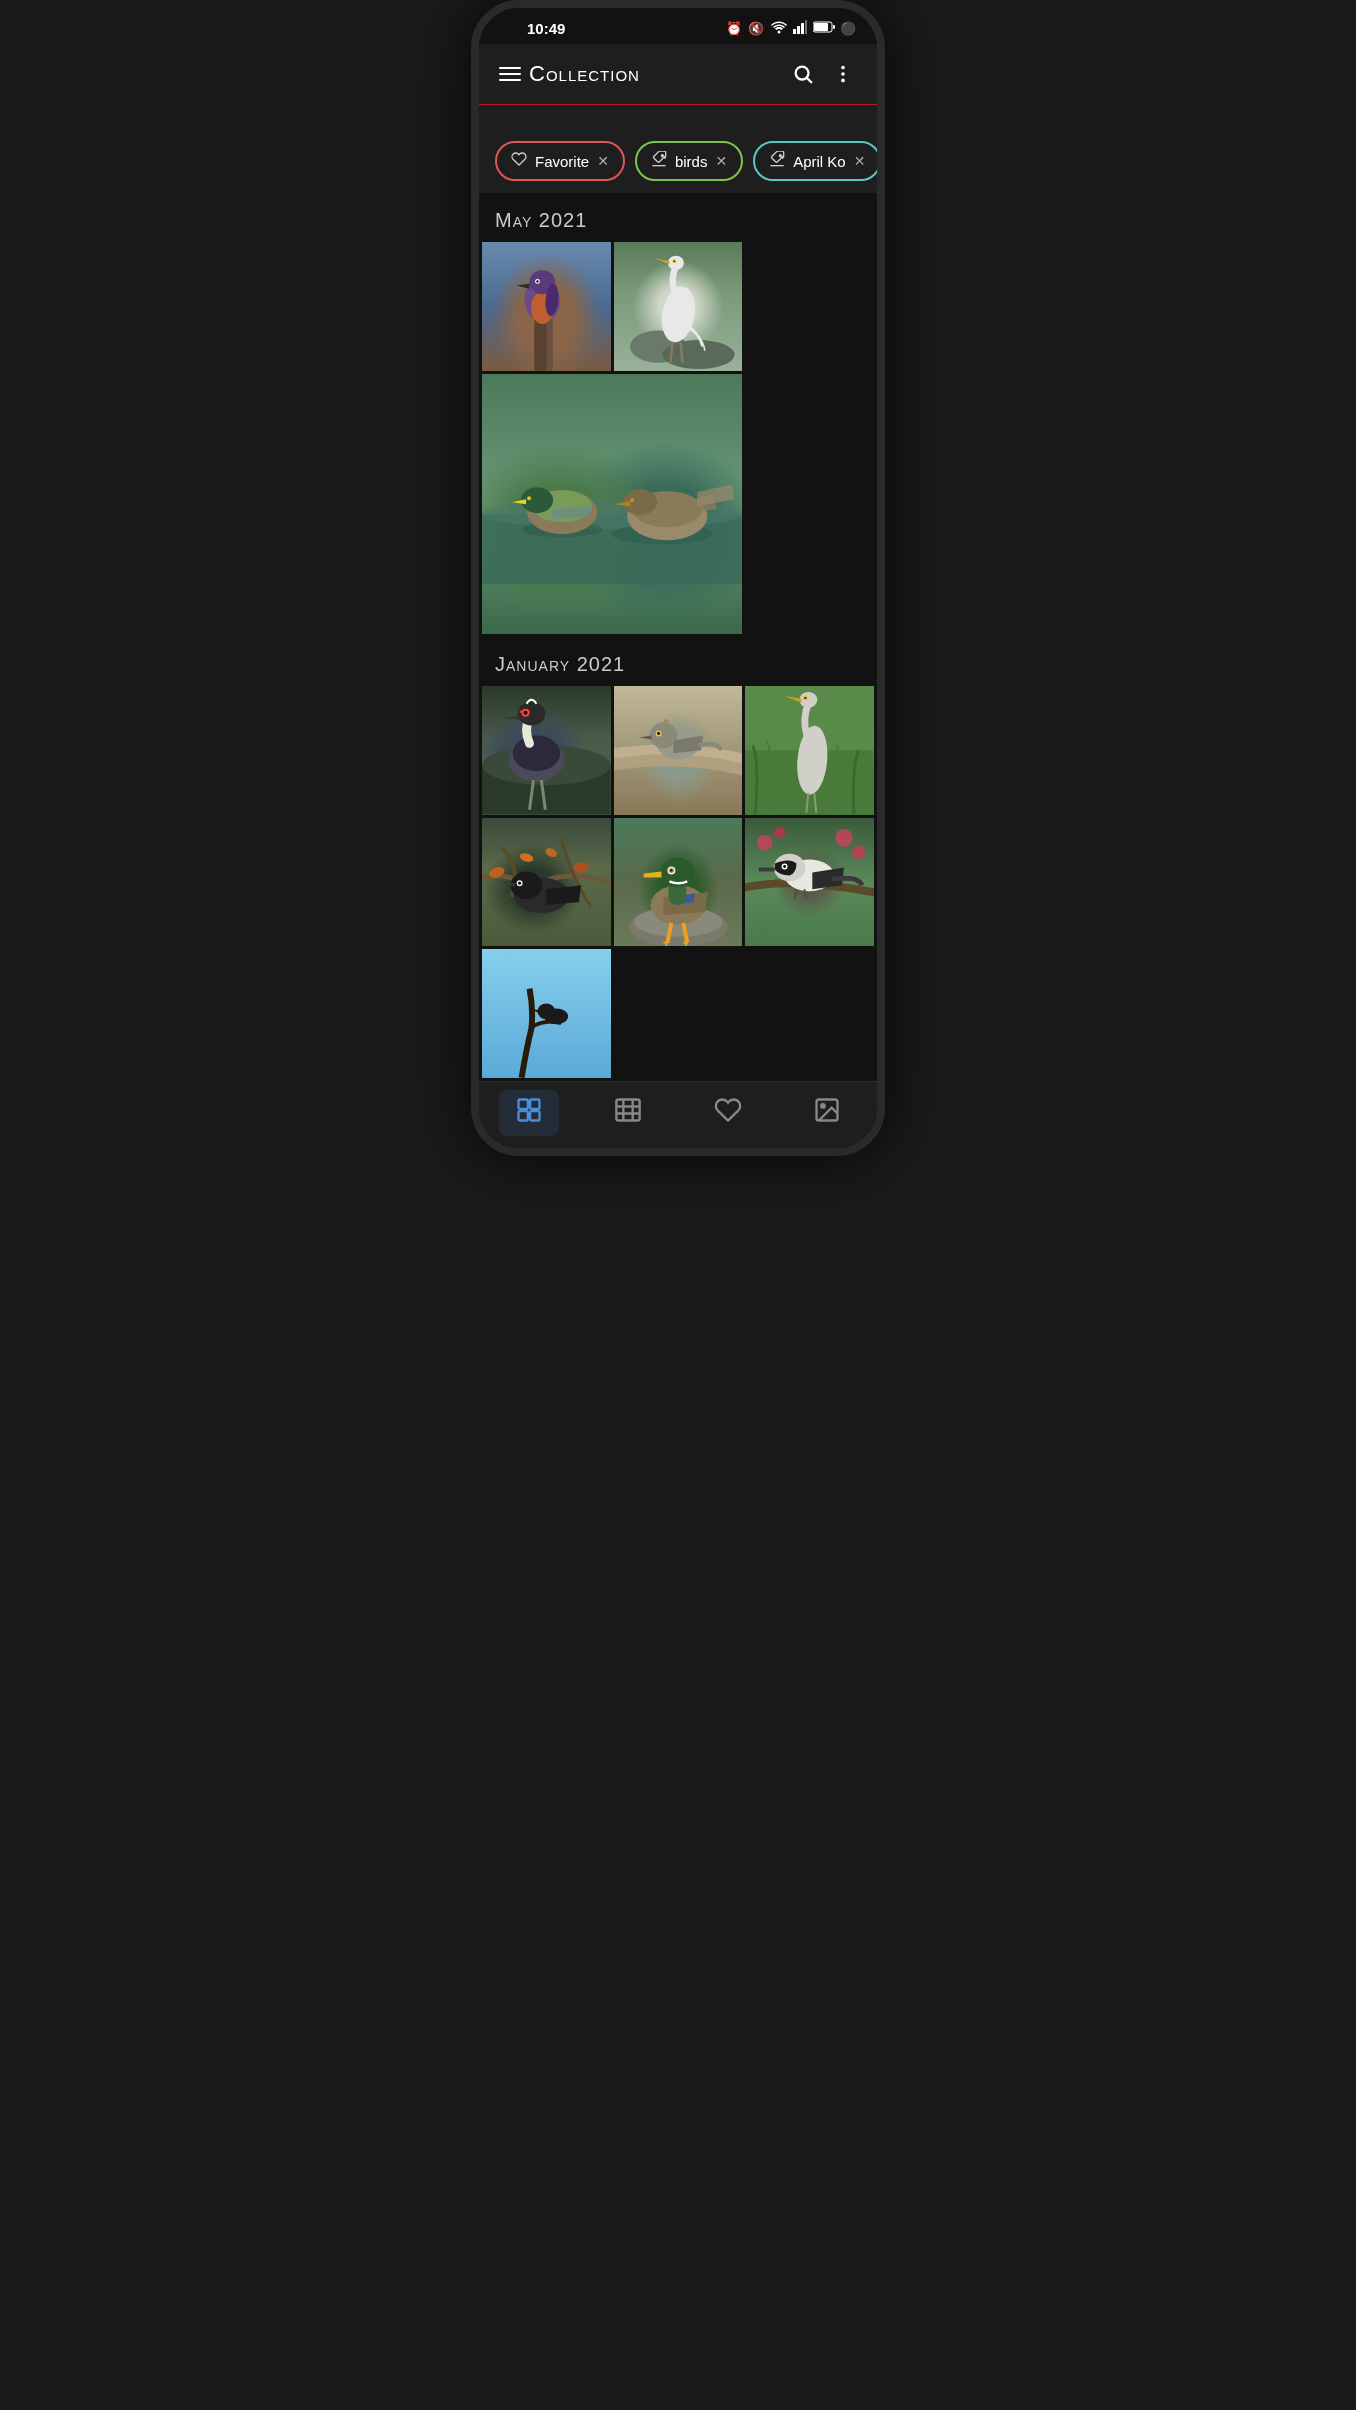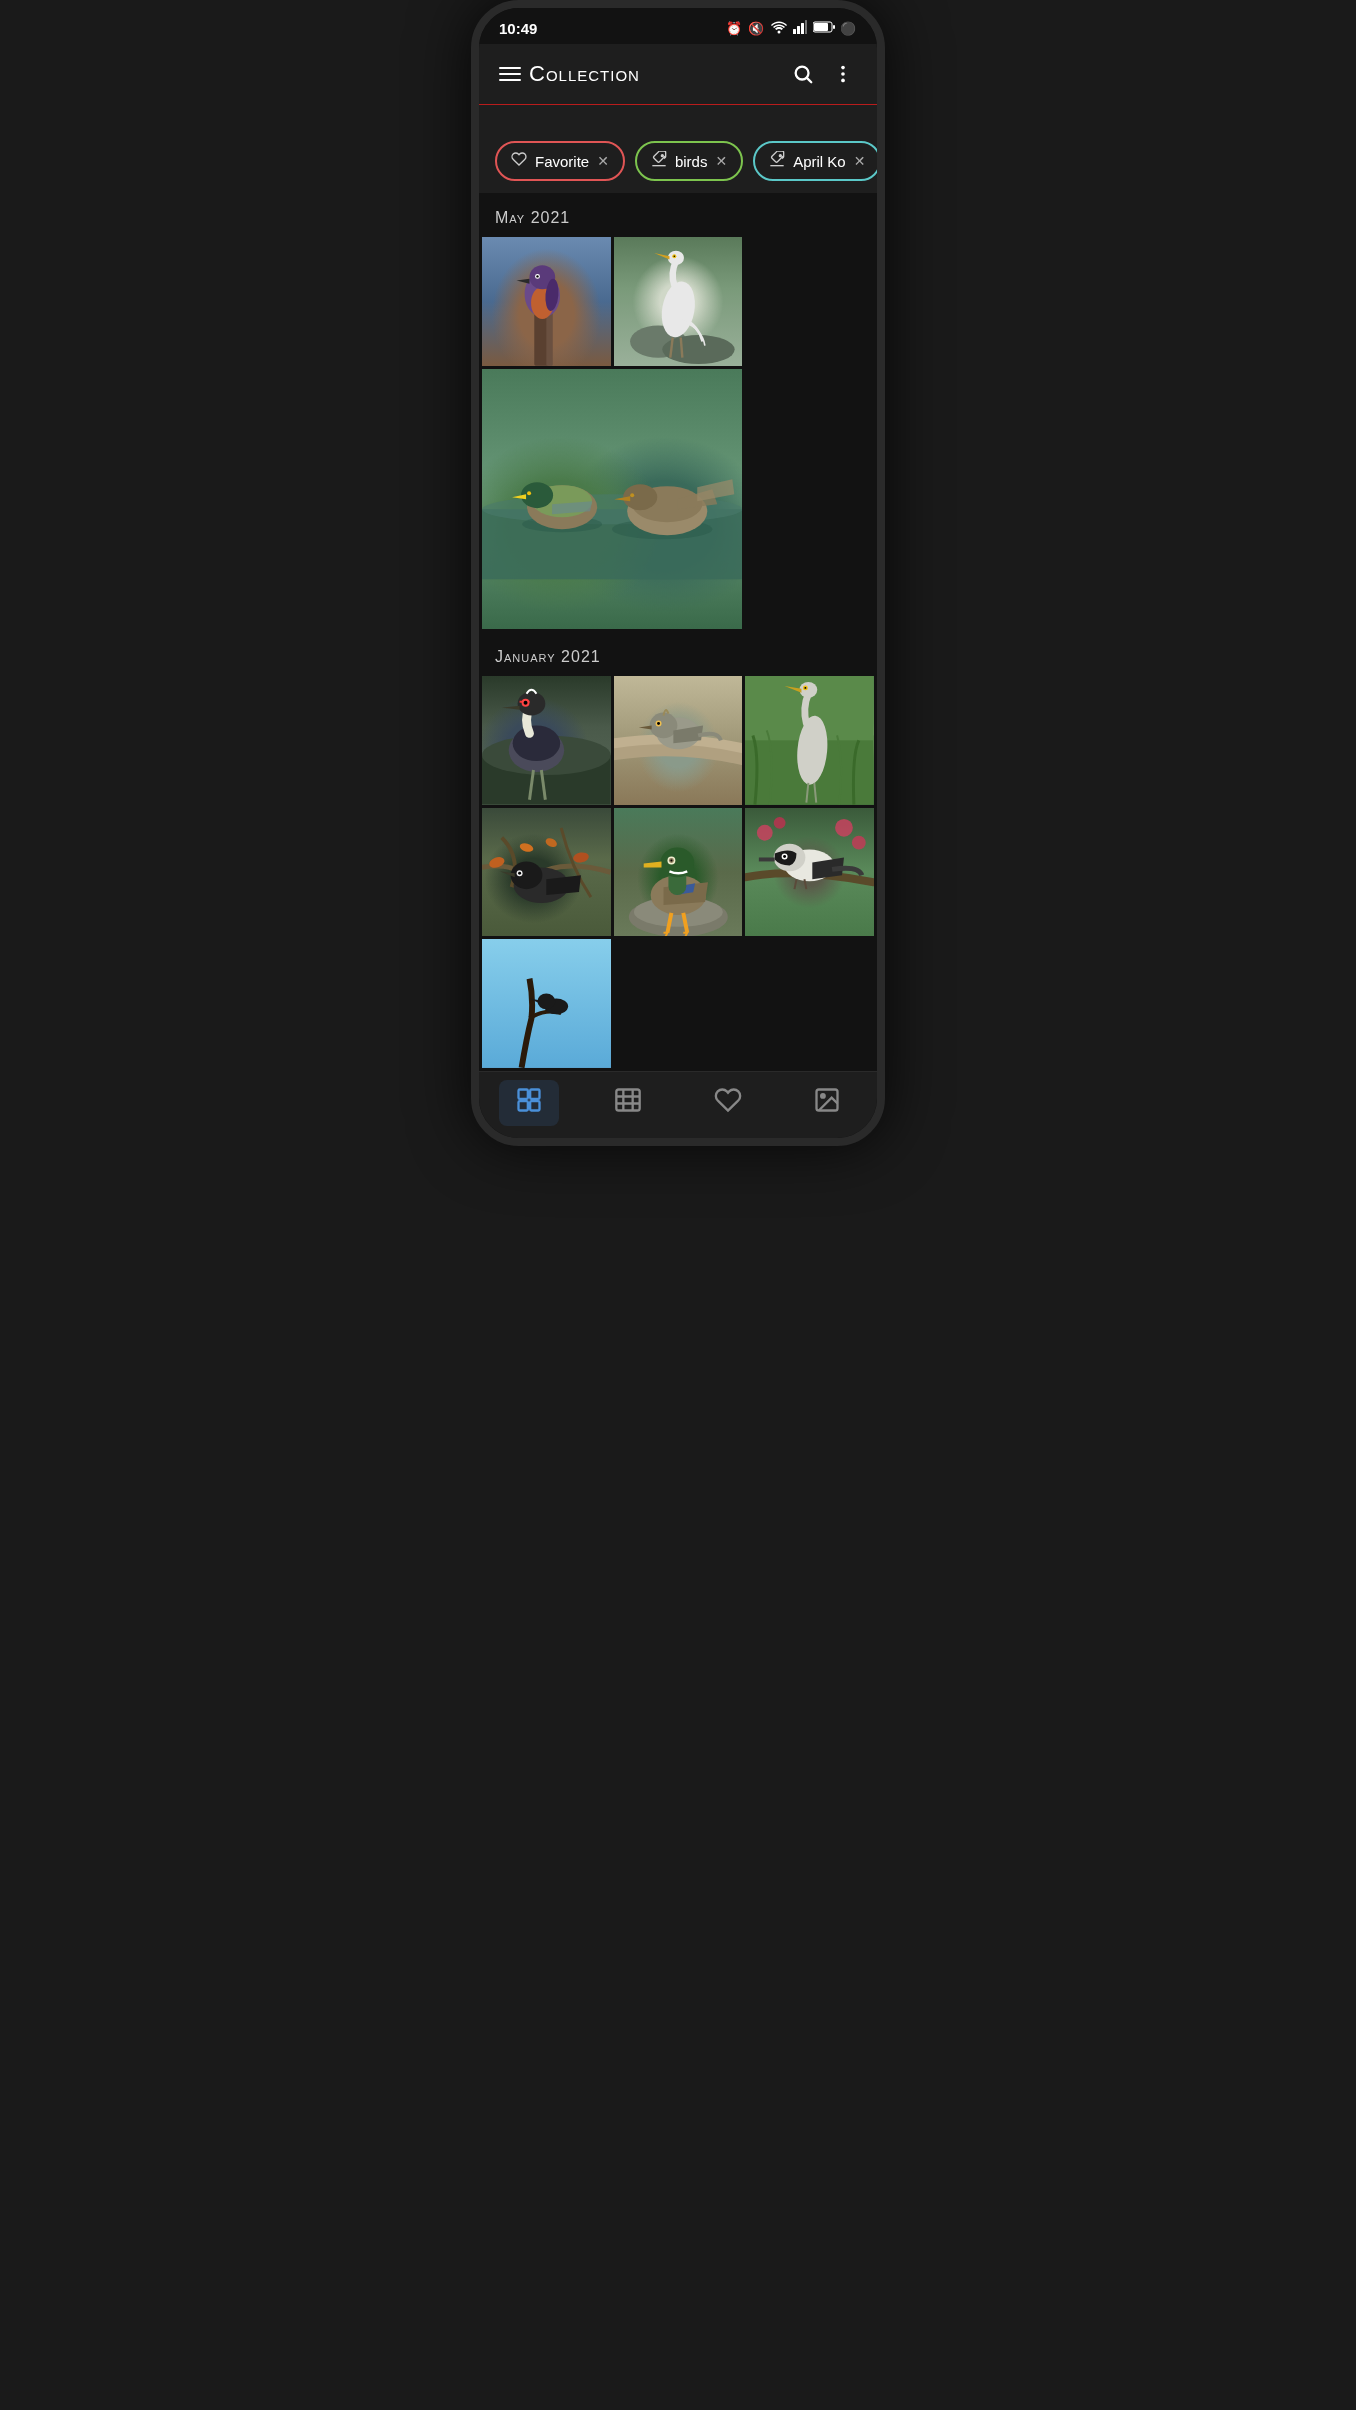--- a/index.html
+++ b/index.html
@@ -32,20 +32,21 @@
       justify-content: space-between;
       align-items: center;
       padding: 10px 20px 6px 20px;
       height: 36px;
     }
 
     .status-time {
       color: #ffffff;
       font-size: 15px;
       font-weight: 600;
+      margin-left: 28px;
     }
 
     .status-icons {
       display: flex;
       align-items: center;
       gap: 6px;
     }
 
     .status-icon {
       color: #ffffff;
@@ -152,21 +153,21 @@
 
     .chip-close {
       font-size: 14px;
       color: #aaaaaa;
       cursor: pointer;
     }
 
     .section-header {
       padding: 16px 16px 10px 16px;
       color: #cccccc;
-      font-size: 16px;
+      font-size: 20px;
       font-variant: small-caps;
       letter-spacing: 1px;
       font-weight: 500;
     }
 
     
     .photo-grid-3 {
       display: grid;
       grid-template-columns: repeat(3, 1fr);
       gap: 3px;

